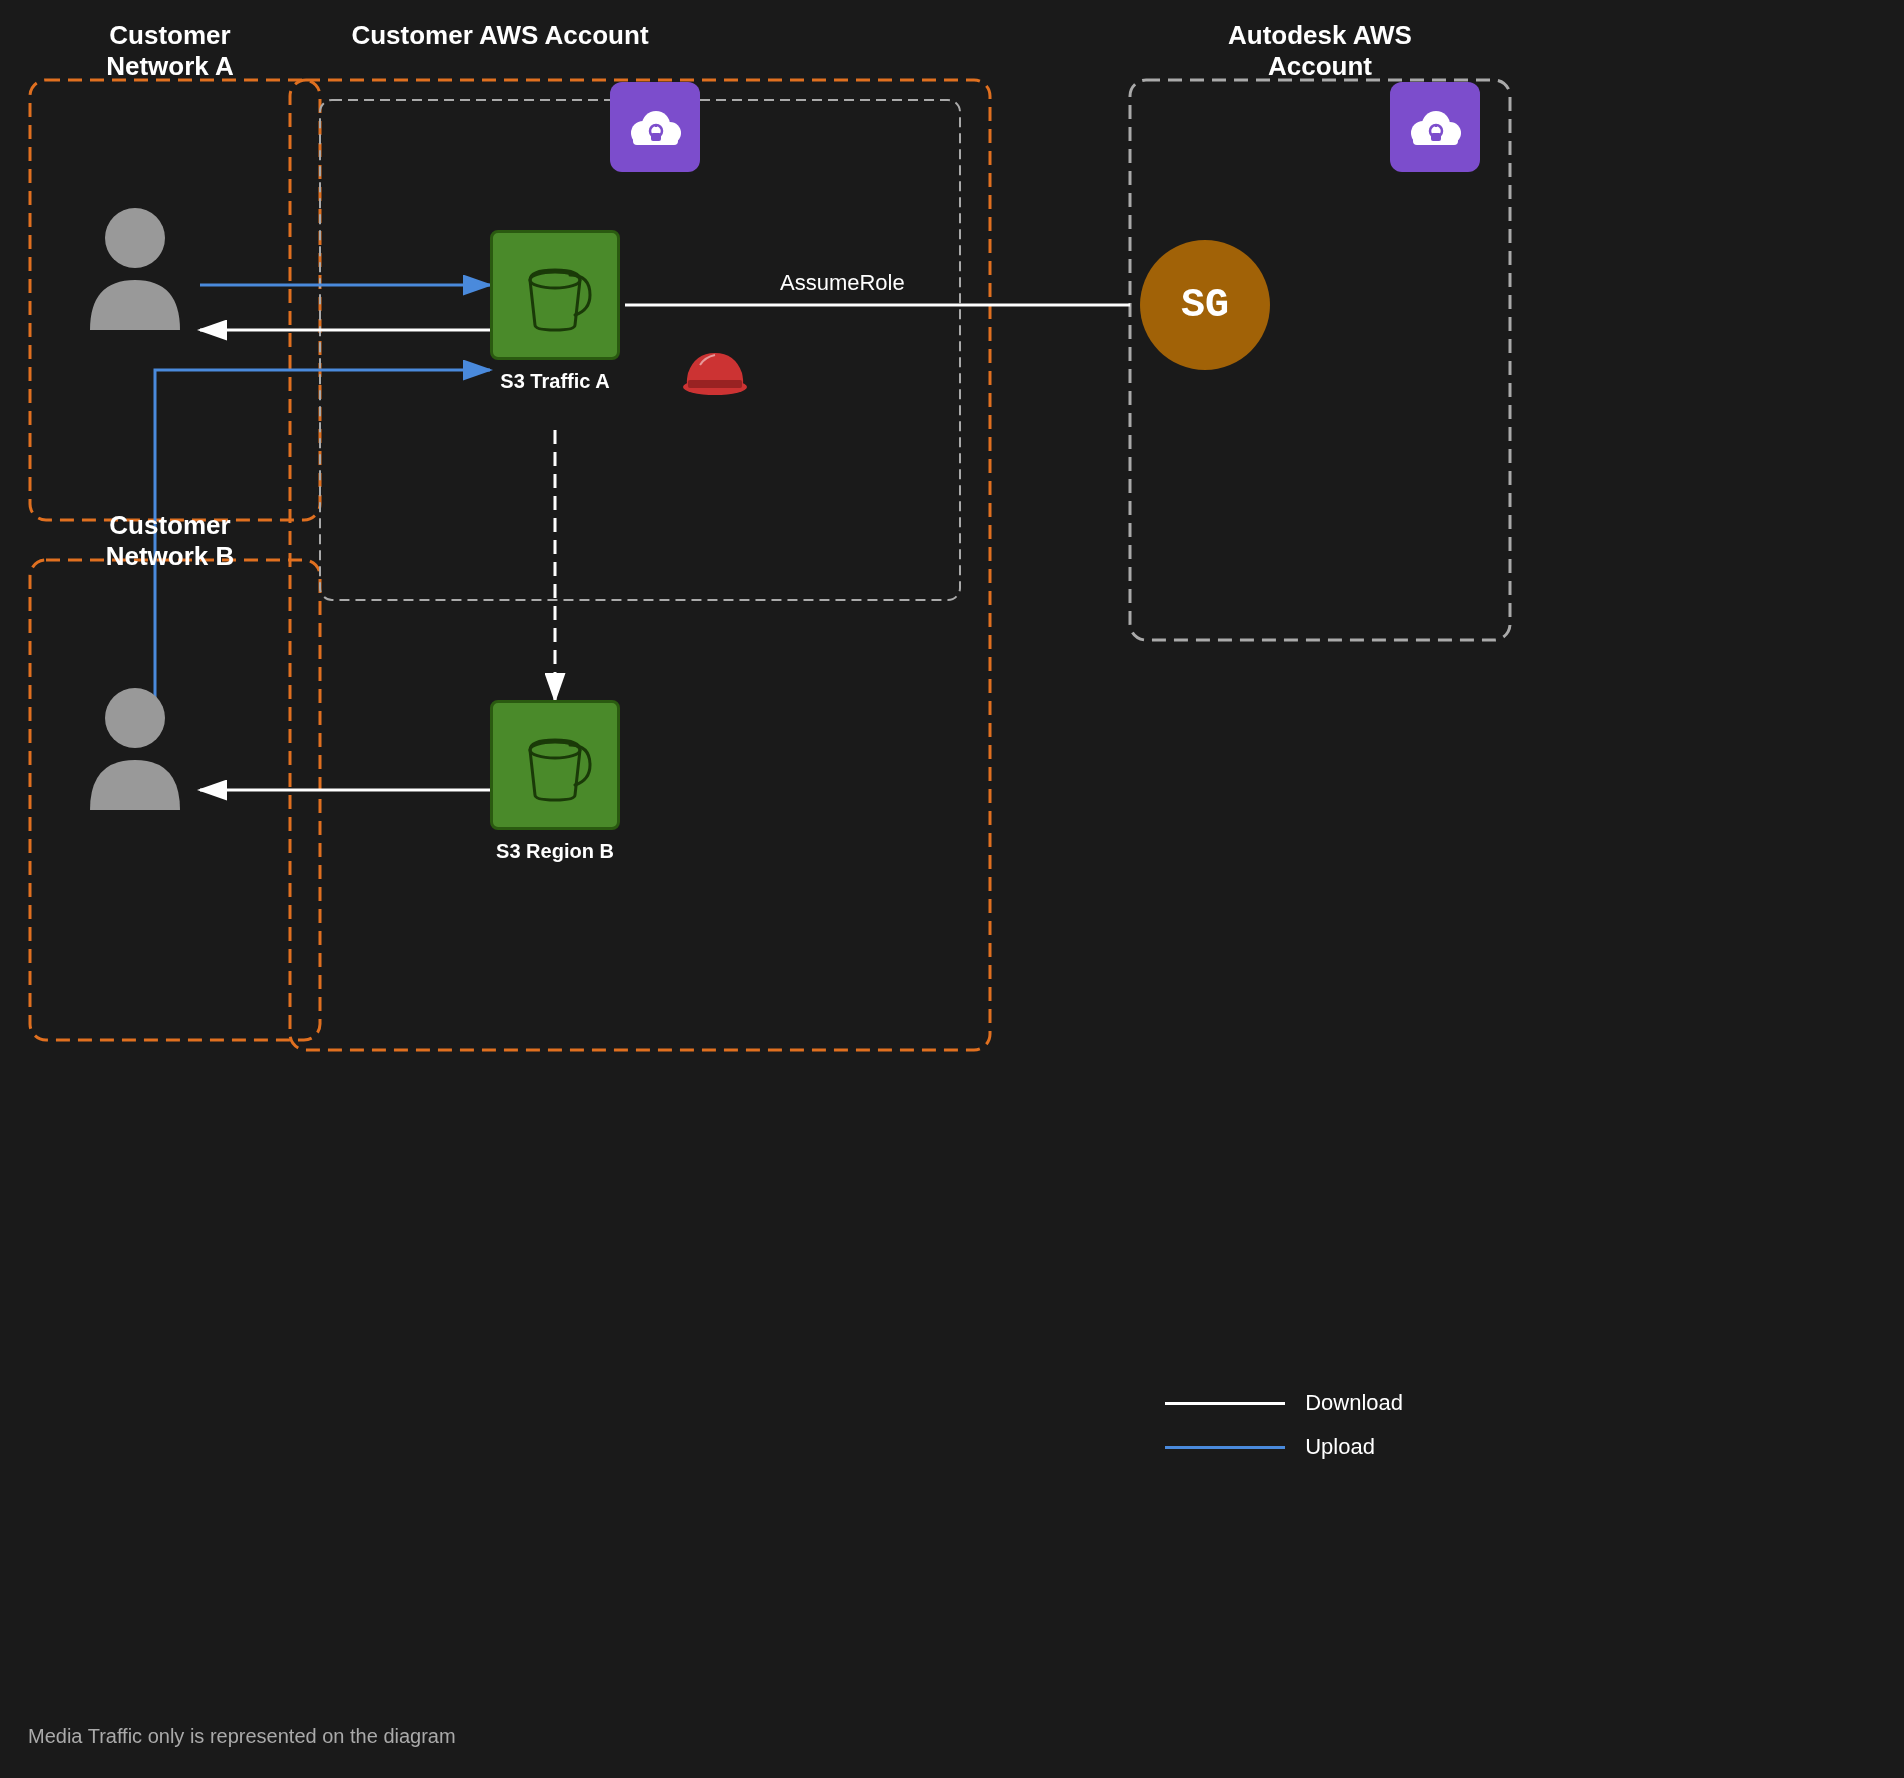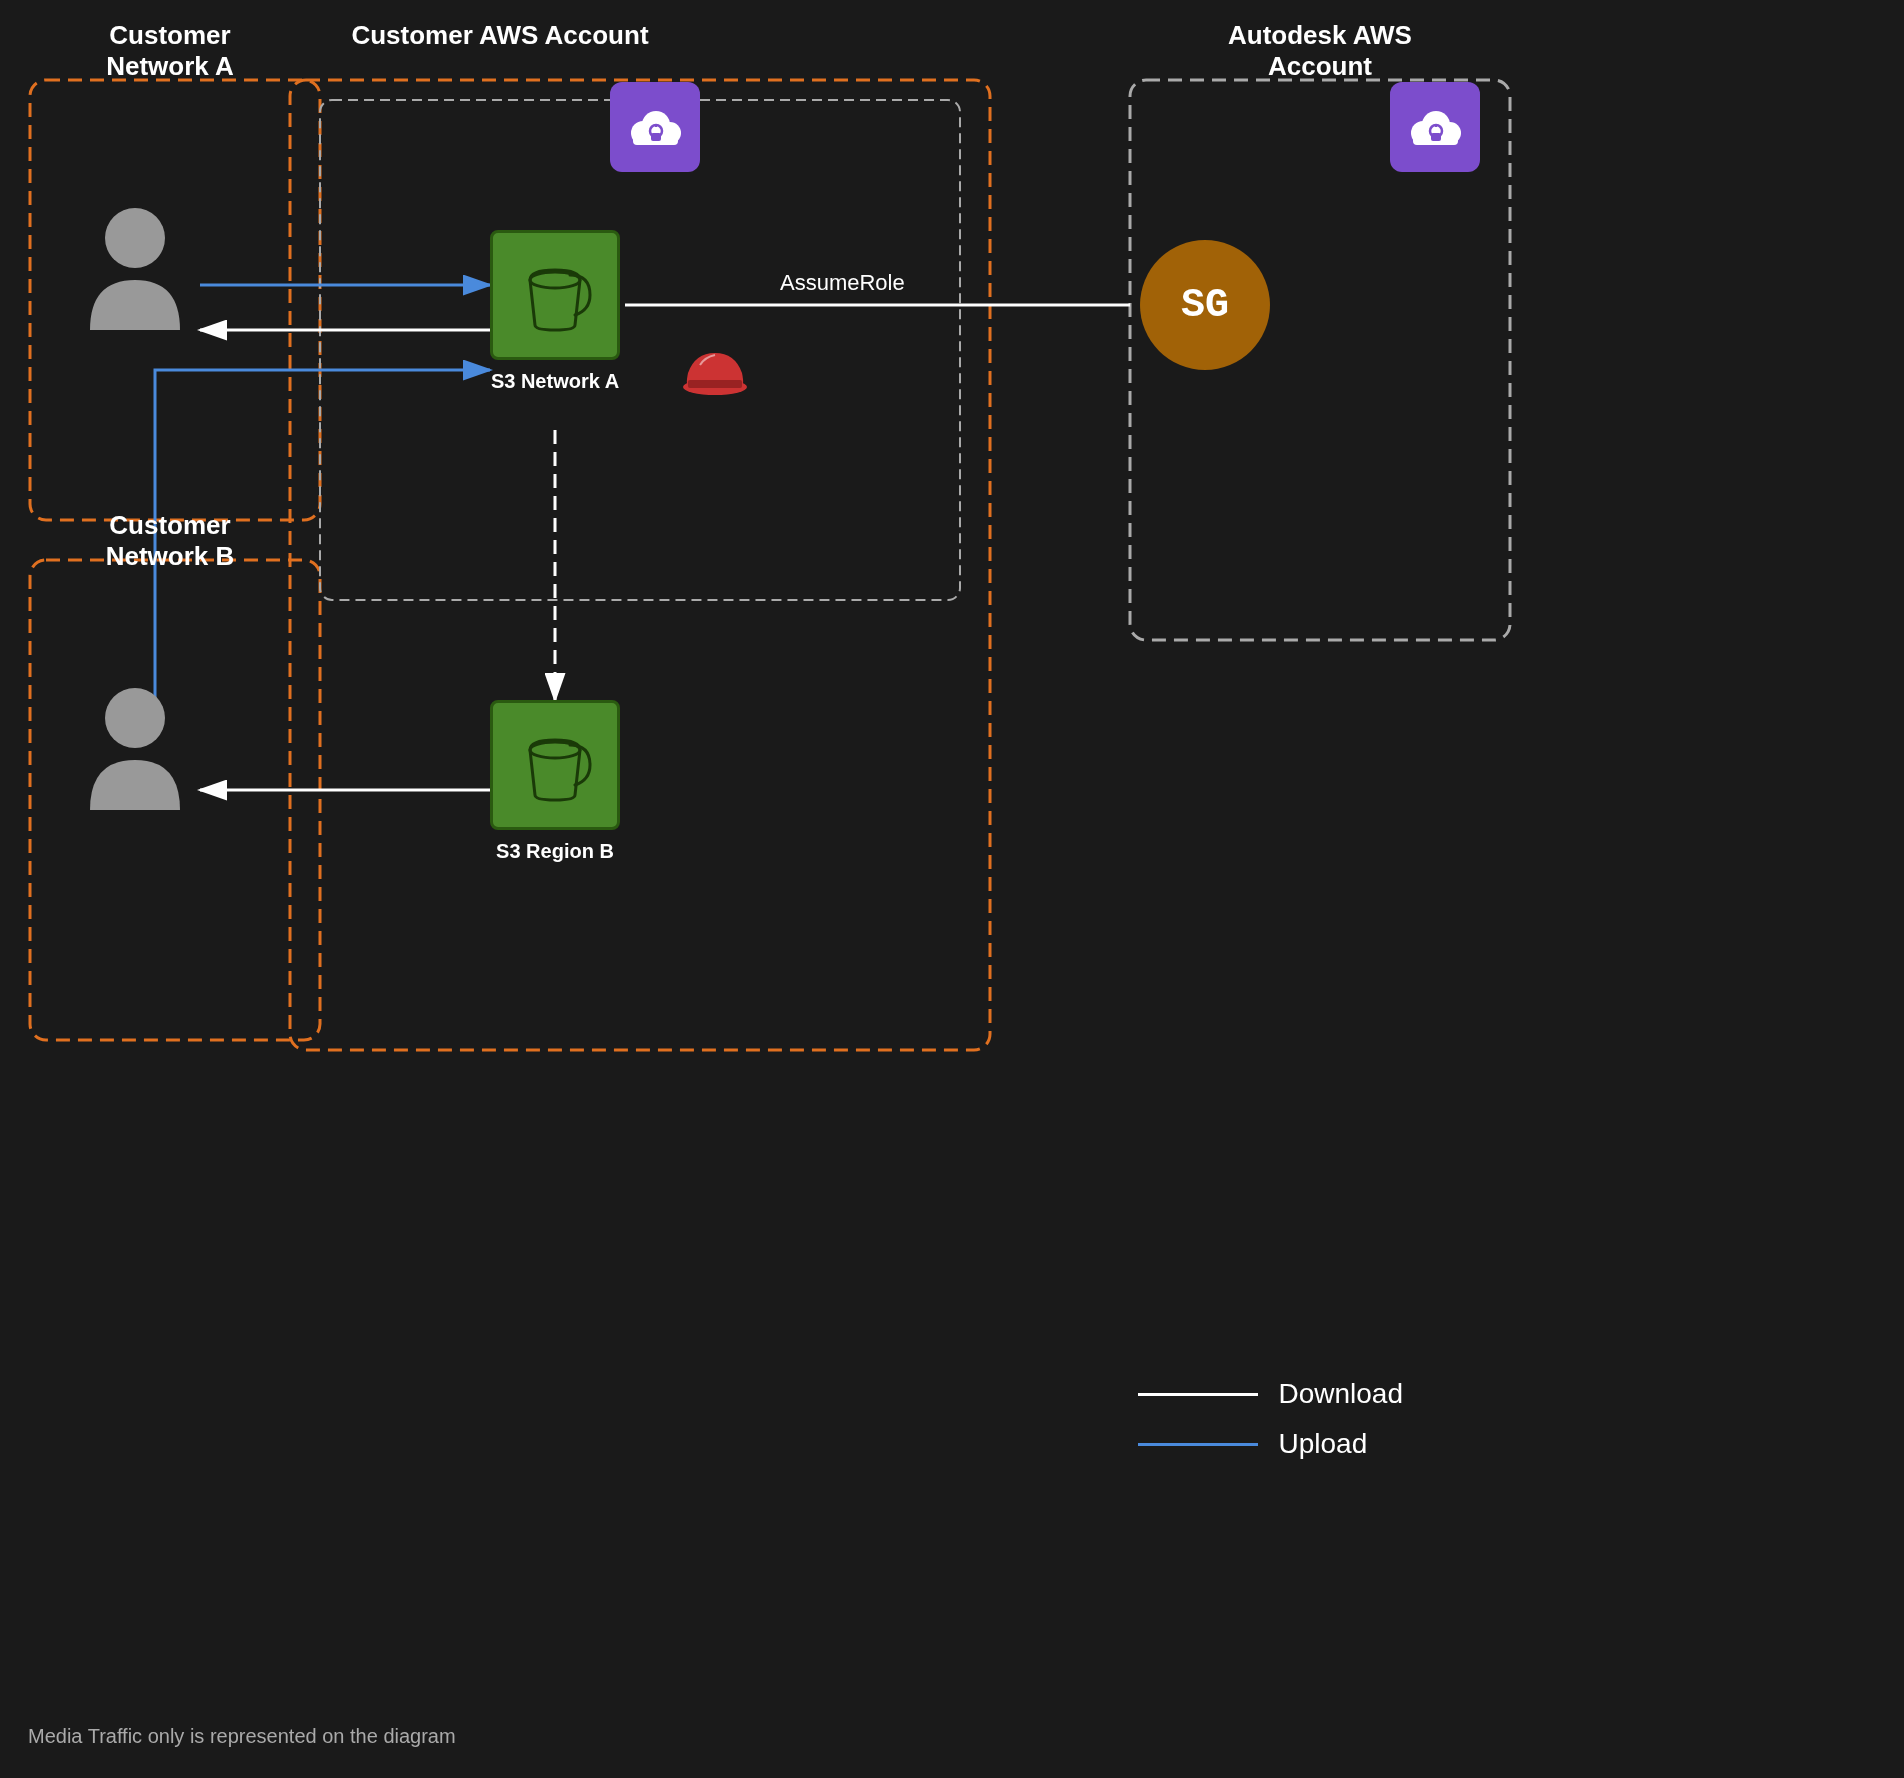--- a/index.html
+++ b/index.html
@@ -117,21 +117,21 @@
 
     .legend-line-white {
       background: white;
     }
 
     .legend-line-blue {
       background: #4a8adc;
     }
 
     .legend-text {
-      font-size: 28px;
+      font-size: 22px;
       color: white;
     }
 
     
     .bottom-note {
       position: absolute;
       bottom: 30px;
       left: 28px;
       font-size: 20px;
       color: #aaaaaa;
@@ -227,21 +227,21 @@
 
       <svg width="80" height="80" viewBox="0 0 80 80">
 
         <path d="M15 25 Q15 15 40 15 Q65 15 65 25 L60 70 Q60 75 40 75 Q20 75 20 70 Z" fill="none" stroke="#1a3a08" stroke-width="3"></path>
 
         <ellipse cx="40" cy="25" rx="25" ry="8" fill="none" stroke="#1a3a08" stroke-width="3"></ellipse>
 
         <path d="M55 20 Q75 20 75 40 Q75 55 60 60" fill="none" stroke="#1a3a08" stroke-width="3" stroke-linecap="round"></path>
       </svg>
     </div>
-    <div style="text-align:center; margin-top:10px; font-size:20px; font-weight:bold; color:white;">S3 Network A</div>
+    <div style="text-align:center; margin-top:10px; font-size:20px; font-weight:bold; color:white;">S3 Traffic A</div>
   </div>
 
   <div style="position:absolute; left:490px; top:700px;">
     <div style="width:130px; height:130px; background:#4a8a2a; border:3px solid #2a5a10; border-radius:8px; display:flex; align-items:center; justify-content:center;">
       <svg width="80" height="80" viewBox="0 0 80 80">
         <path d="M15 25 Q15 15 40 15 Q65 15 65 25 L60 70 Q60 75 40 75 Q20 75 20 70 Z" fill="none" stroke="#1a3a08" stroke-width="3"></path>
         <ellipse cx="40" cy="25" rx="25" ry="8" fill="none" stroke="#1a3a08" stroke-width="3"></ellipse>
         <path d="M55 20 Q75 20 75 40 Q75 55 60 60" fill="none" stroke="#1a3a08" stroke-width="3" stroke-linecap="round"></path>
       </svg>
     </div>

